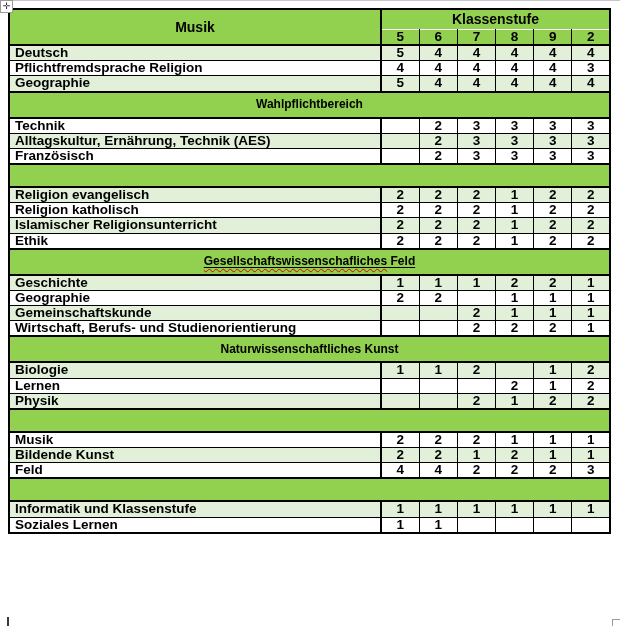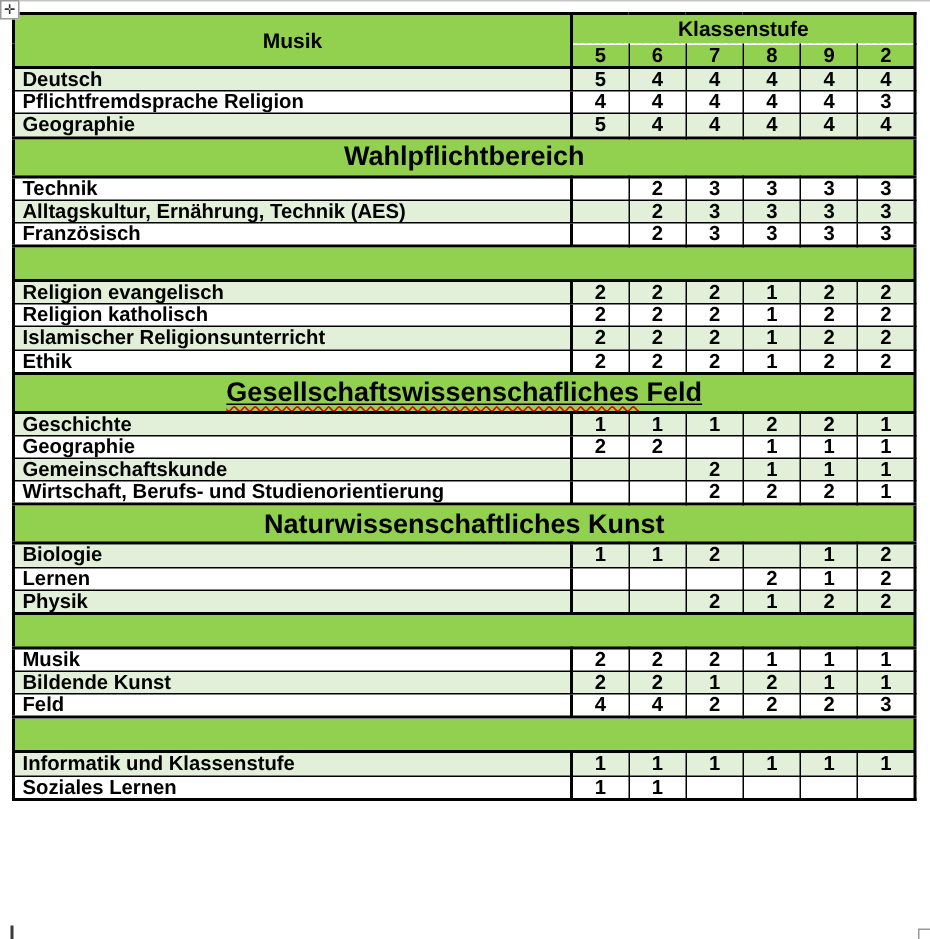--- a/index.html
+++ b/index.html
@@ -38,21 +38,21 @@
     border-bottom:2px solid #000;font-size:13.5px;font-weight:bold;text-align:center;
   }
   tr.grades th.first{border-left:2px solid #000;}
   tr.body{height:14px;background:#fff;font-weight:bold;}
   tr.body.alt{background:var(--altgreen);}
   tr.body td{font-size:13.5px;}
   td.subj{text-align:left;padding-left:5px;border-right:2px solid #000;}
   td.val{text-align:center;}
   tr.band td{
     background:var(--green);border-top:2px solid #000;border-bottom:2px solid #000;
-    height:24px;text-align:center;font-size:18px;font-weight:bold;
+    height:24px;text-align:center;font-size:12px;font-weight:bold;
   }
   tr.sp td{
     background:var(--green);border-top:2px solid #000;border-bottom:2px solid #000;
     height:21px;
   }
   .u{text-decoration:underline;text-decoration-thickness:1px;text-underline-offset:2px;}
   .sq{
     text-decoration-line:underline;text-decoration-style:wavy;
     text-decoration-color:#e00000;text-decoration-thickness:1px;text-underline-offset:3px;text-align:center;
   }

